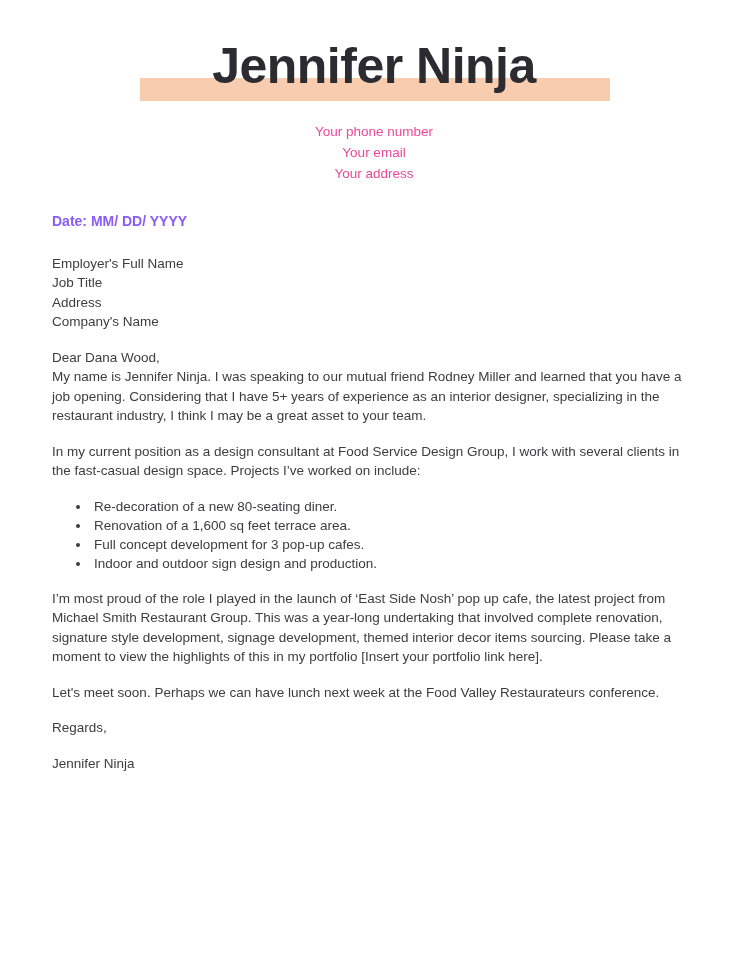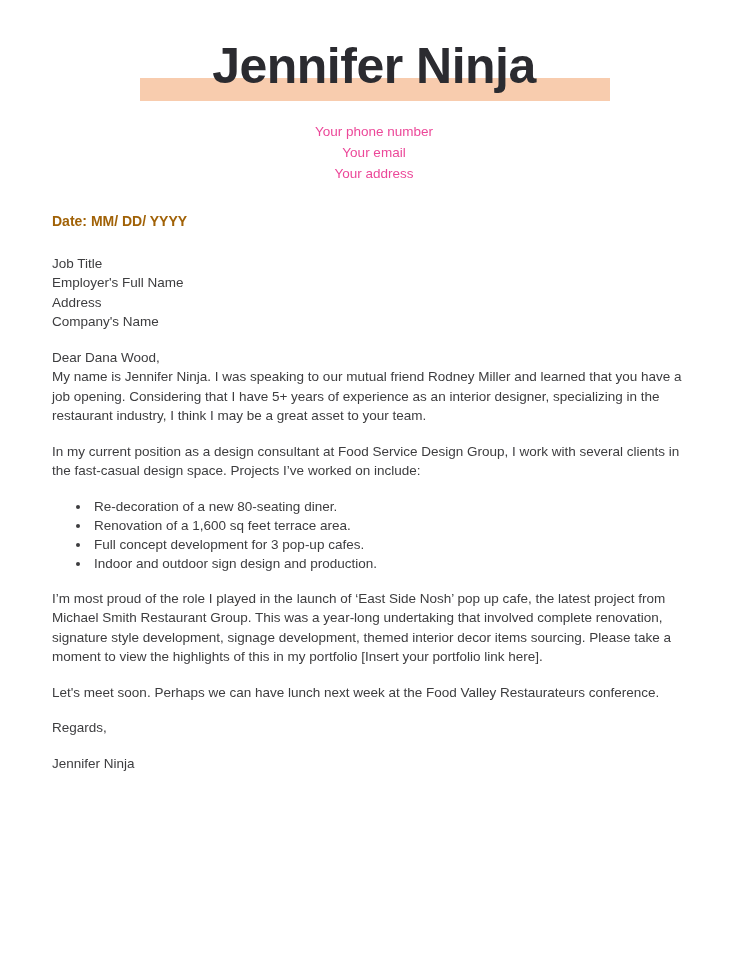--- a/index.html
+++ b/index.html
@@ -47,21 +47,21 @@
   
   .letter-body {
     margin: 28px 51px 0 52px;
     font-size: 13.5px;
     line-height: 19.5px;
   }
   .date-line {
     font-weight: bold;
     font-size: 14px;
     margin: 0 0 22px 0;
-    color: #a16207;
+    color: #8b5cf6;
   }
   .recipient-block { margin: 0 0 16px 0; }
   .salutation { margin: 0 0 0 0; }
   .para { margin: 0 0 16px 0; }
   ul.bullet-list {
     margin: 0 0 16px 0;
     padding: 0 0 0 42px;
     list-style: none;
   }
   ul.bullet-list li {
@@ -112,22 +112,22 @@
     <div>Your phone number</div>
     <div>Your email</div>
     <div>Your address</div>
   </div>
 
   <div class="letter-body">
 
     <p class="date-line">Date: MM/ DD/ YYYY</p>
 
     <div class="recipient-block">
+      <div>Employer's Full Name</div>
       <div>Job Title</div>
-      <div>Employer's Full Name</div>
       <div>Address</div>
       <div>Company's Name</div>
     </div>
 
     <p class="salutation">Dear Dana Wood,</p>
 
     <p class="para">My name is Jennifer Ninja. I was speaking to our mutual friend Rodney Miller and learned that you have a job opening. Considering that I have 5+ years of experience as an interior designer, specializing in the restaurant industry, I think I may be a great asset to your team.</p>
 
     <p class="para">In my current position as a design consultant at Food Service Design Group, I work with several clients in the fast-casual design space. Projects I’ve worked on include:</p>
 

